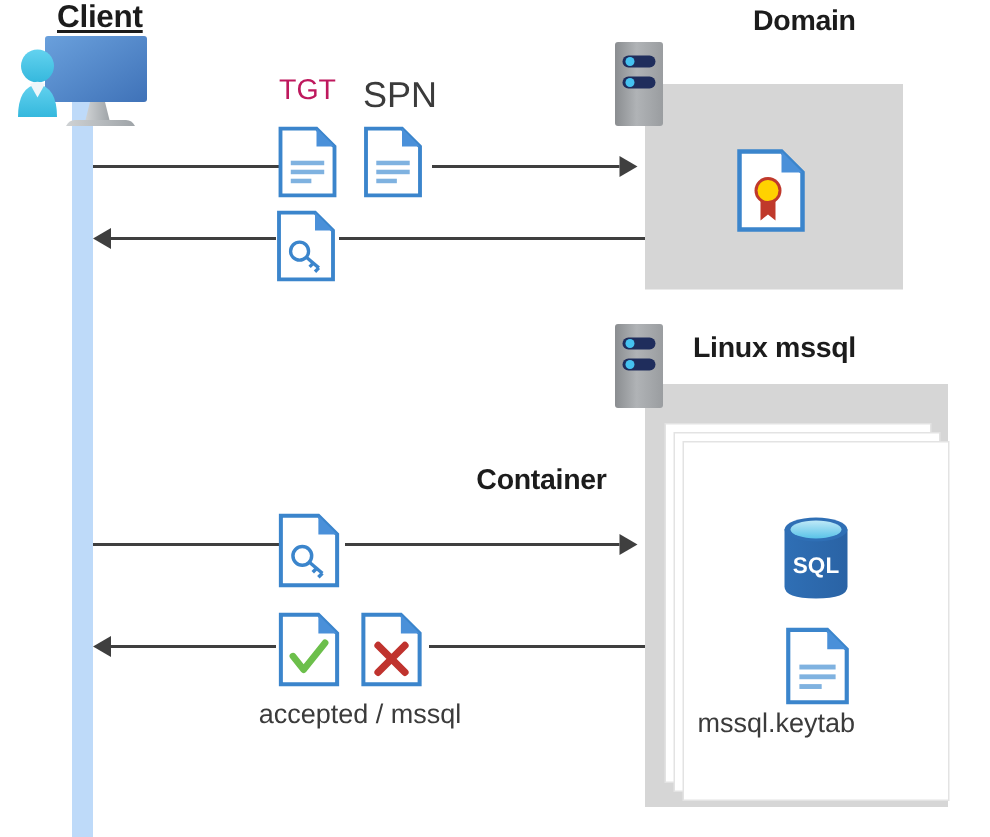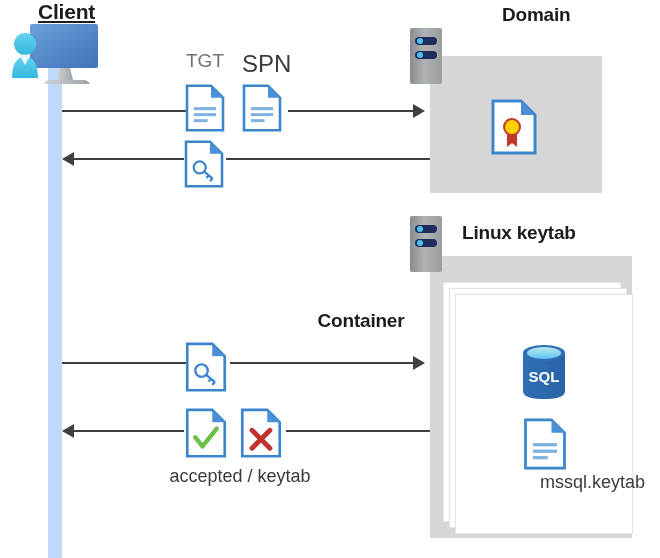--- a/index.html
+++ b/index.html
@@ -15,21 +15,21 @@
 
   
   .title-bold{
     font-weight:bold;color:#1c1c1c;letter-spacing:-.2px;
   }
   #client-title{left:38px;top:0px;font-size:21px;text-decoration:underline;}
   #dc-title{left:462px;top:2px;font-size:19px;line-height:26px;width:180px;margin-left:40px;}
   #linux-title{left:462px;top:222px;font-size:19px;}
   #container-title{left:0;top:310px;width:660px;text-align:center;font-size:19px;}
   #container-title span{display:inline-block;margin-left:62px;}
-  #keytab-label{left:465px;top:472px;width:180px;text-align:right;font-size:18px;color:#3b3b3b;}
+  #keytab-label{left:465px;top:472px;width:180px;text-align:left;font-size:18px;color:#3b3b3b;}
   #accdn-label{left:80px;top:466px;width:320px;text-align:center;font-size:18px;color:#3b3b3b;}
 
   
   .hostbox{background:#d6d6d6;}
   #dc-box{left:430px;top:56px;width:172px;height:137px;}
   #linux-box{left:430px;top:256px;width:202px;height:282px;}
 
   
   .rack{width:32px;height:56px;border-radius:2px;
         background:linear-gradient(to right,#8a8d90 0%,#b0b3b6 45%,#9a9da0 100%);}
@@ -116,21 +116,21 @@
 
 <div class="abs hostbox" id="linux-box"></div>
 <div class="abs rack" id="linux-rack">
   <span class="pill p1">
       <i></i>
     </span>
   <span class="pill p2">
       <i></i>
     </span>
 </div>
-<div class="abs title-bold" id="linux-title">Linux keytab</div>
+<div class="abs title-bold" id="linux-title">Linux mssql</div>
 
 <div class="abs card" id="card3"></div>
 <div class="abs card" id="card2"></div>
 <div class="abs card" id="card1"></div>
 
 <div class="abs title-bold" id="container-title">
   <span>Container</span>
 </div>
 
 <div class="docicon" style="left:519px;top:344px;">
@@ -160,21 +160,21 @@
     <rect x="10" y="34" width="26" height="3.5" fill="#7fb2e0"></rect>
     <rect x="10" y="41" width="16" height="3.5" fill="#7fb2e0"></rect>
   </svg>
 </div>
 <div class="abs" id="keytab-label">mssql.keytab</div>
 
 <div class="abs lineseg" style="left:62px;top:110px;width:124px;"></div>
 <div class="abs lineseg" style="left:288px;top:110px;width:125px;"></div>
 <div class="abs arrowhead arr-right" style="left:413px;top:104px;"></div>
 
-<div class="abs" style="left:186px;top:50px;font-size:19px;color:#737373;">TGT</div>
+<div class="abs" style="left:186px;top:50px;font-size:19px;color:#be185d;">TGT</div>
 <div class="abs" style="left:242px;top:50px;font-size:24px;color:#3b3b3b;">SPN</div>
 
 <div class="docicon" style="left:185px;top:84px;">
   <svg width="40" height="48" viewBox="0 0 46 56">
     <path d="M2 2 h28 l14 14 v38 h-42 z" fill="#ffffff" stroke="#3b85cc" stroke-width="3"></path>
     <path d="M30 2 l14 14 h-14 z" fill="#4a90d9"></path>
     <rect x="10" y="27" width="26" height="3.5" fill="#7fb2e0"></rect>
     <rect x="10" y="34" width="26" height="3.5" fill="#7fb2e0"></rect>
     <rect x="10" y="41" width="16" height="3.5" fill="#7fb2e0"></rect>
   </svg>
@@ -236,13 +236,13 @@
 </div>
 
 <div class="docicon" style="left:240px;top:408px;">
   <svg width="42" height="50" viewBox="0 0 46 56">
     <path d="M2 2 h28 l14 14 v38 h-42 z" fill="#ffffff" stroke="#3b85cc" stroke-width="3"></path>
     <path d="M30 2 l14 14 h-14 z" fill="#4a90d9"></path>
     <path d="M13 25 l20 20 M33 25 l-20 20" fill="none" stroke="#c0332e" stroke-width="5.5" stroke-linecap="round"></path>
   </svg>
 </div>
 
-<div class="abs" id="accdn-label">accepted / keytab</div>
+<div class="abs" id="accdn-label">accepted / mssql</div>
 
 </body></html>

